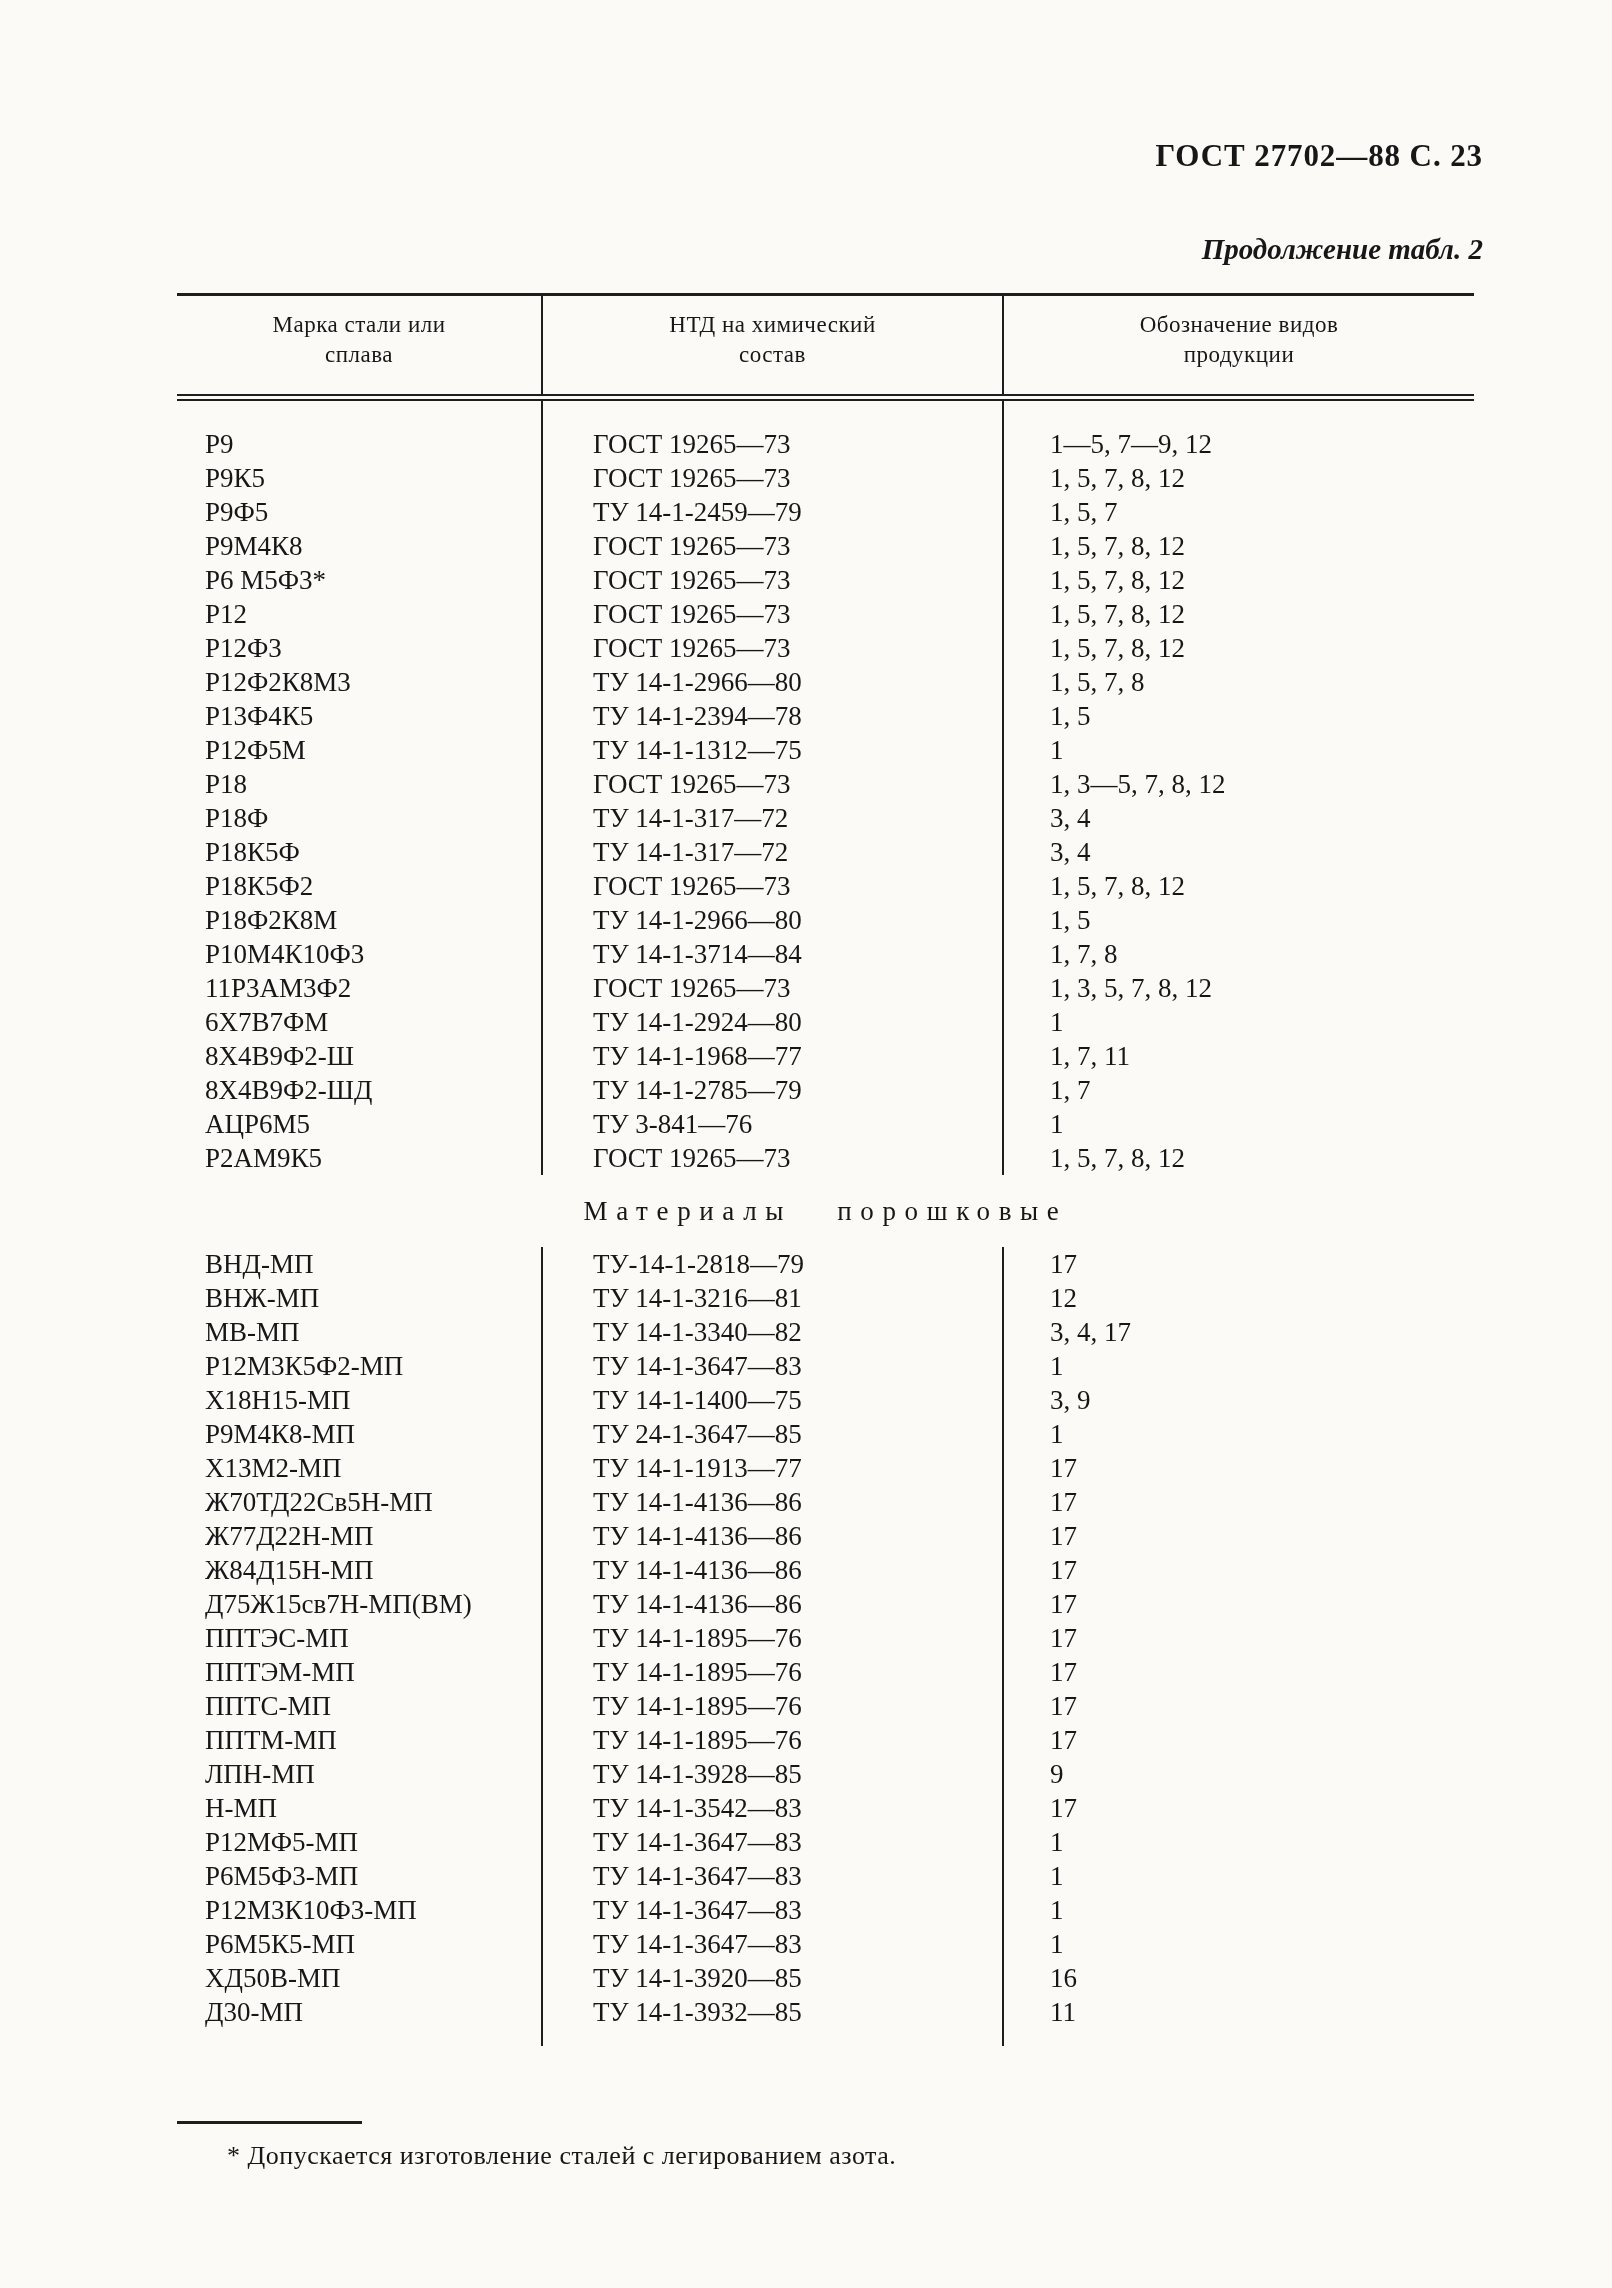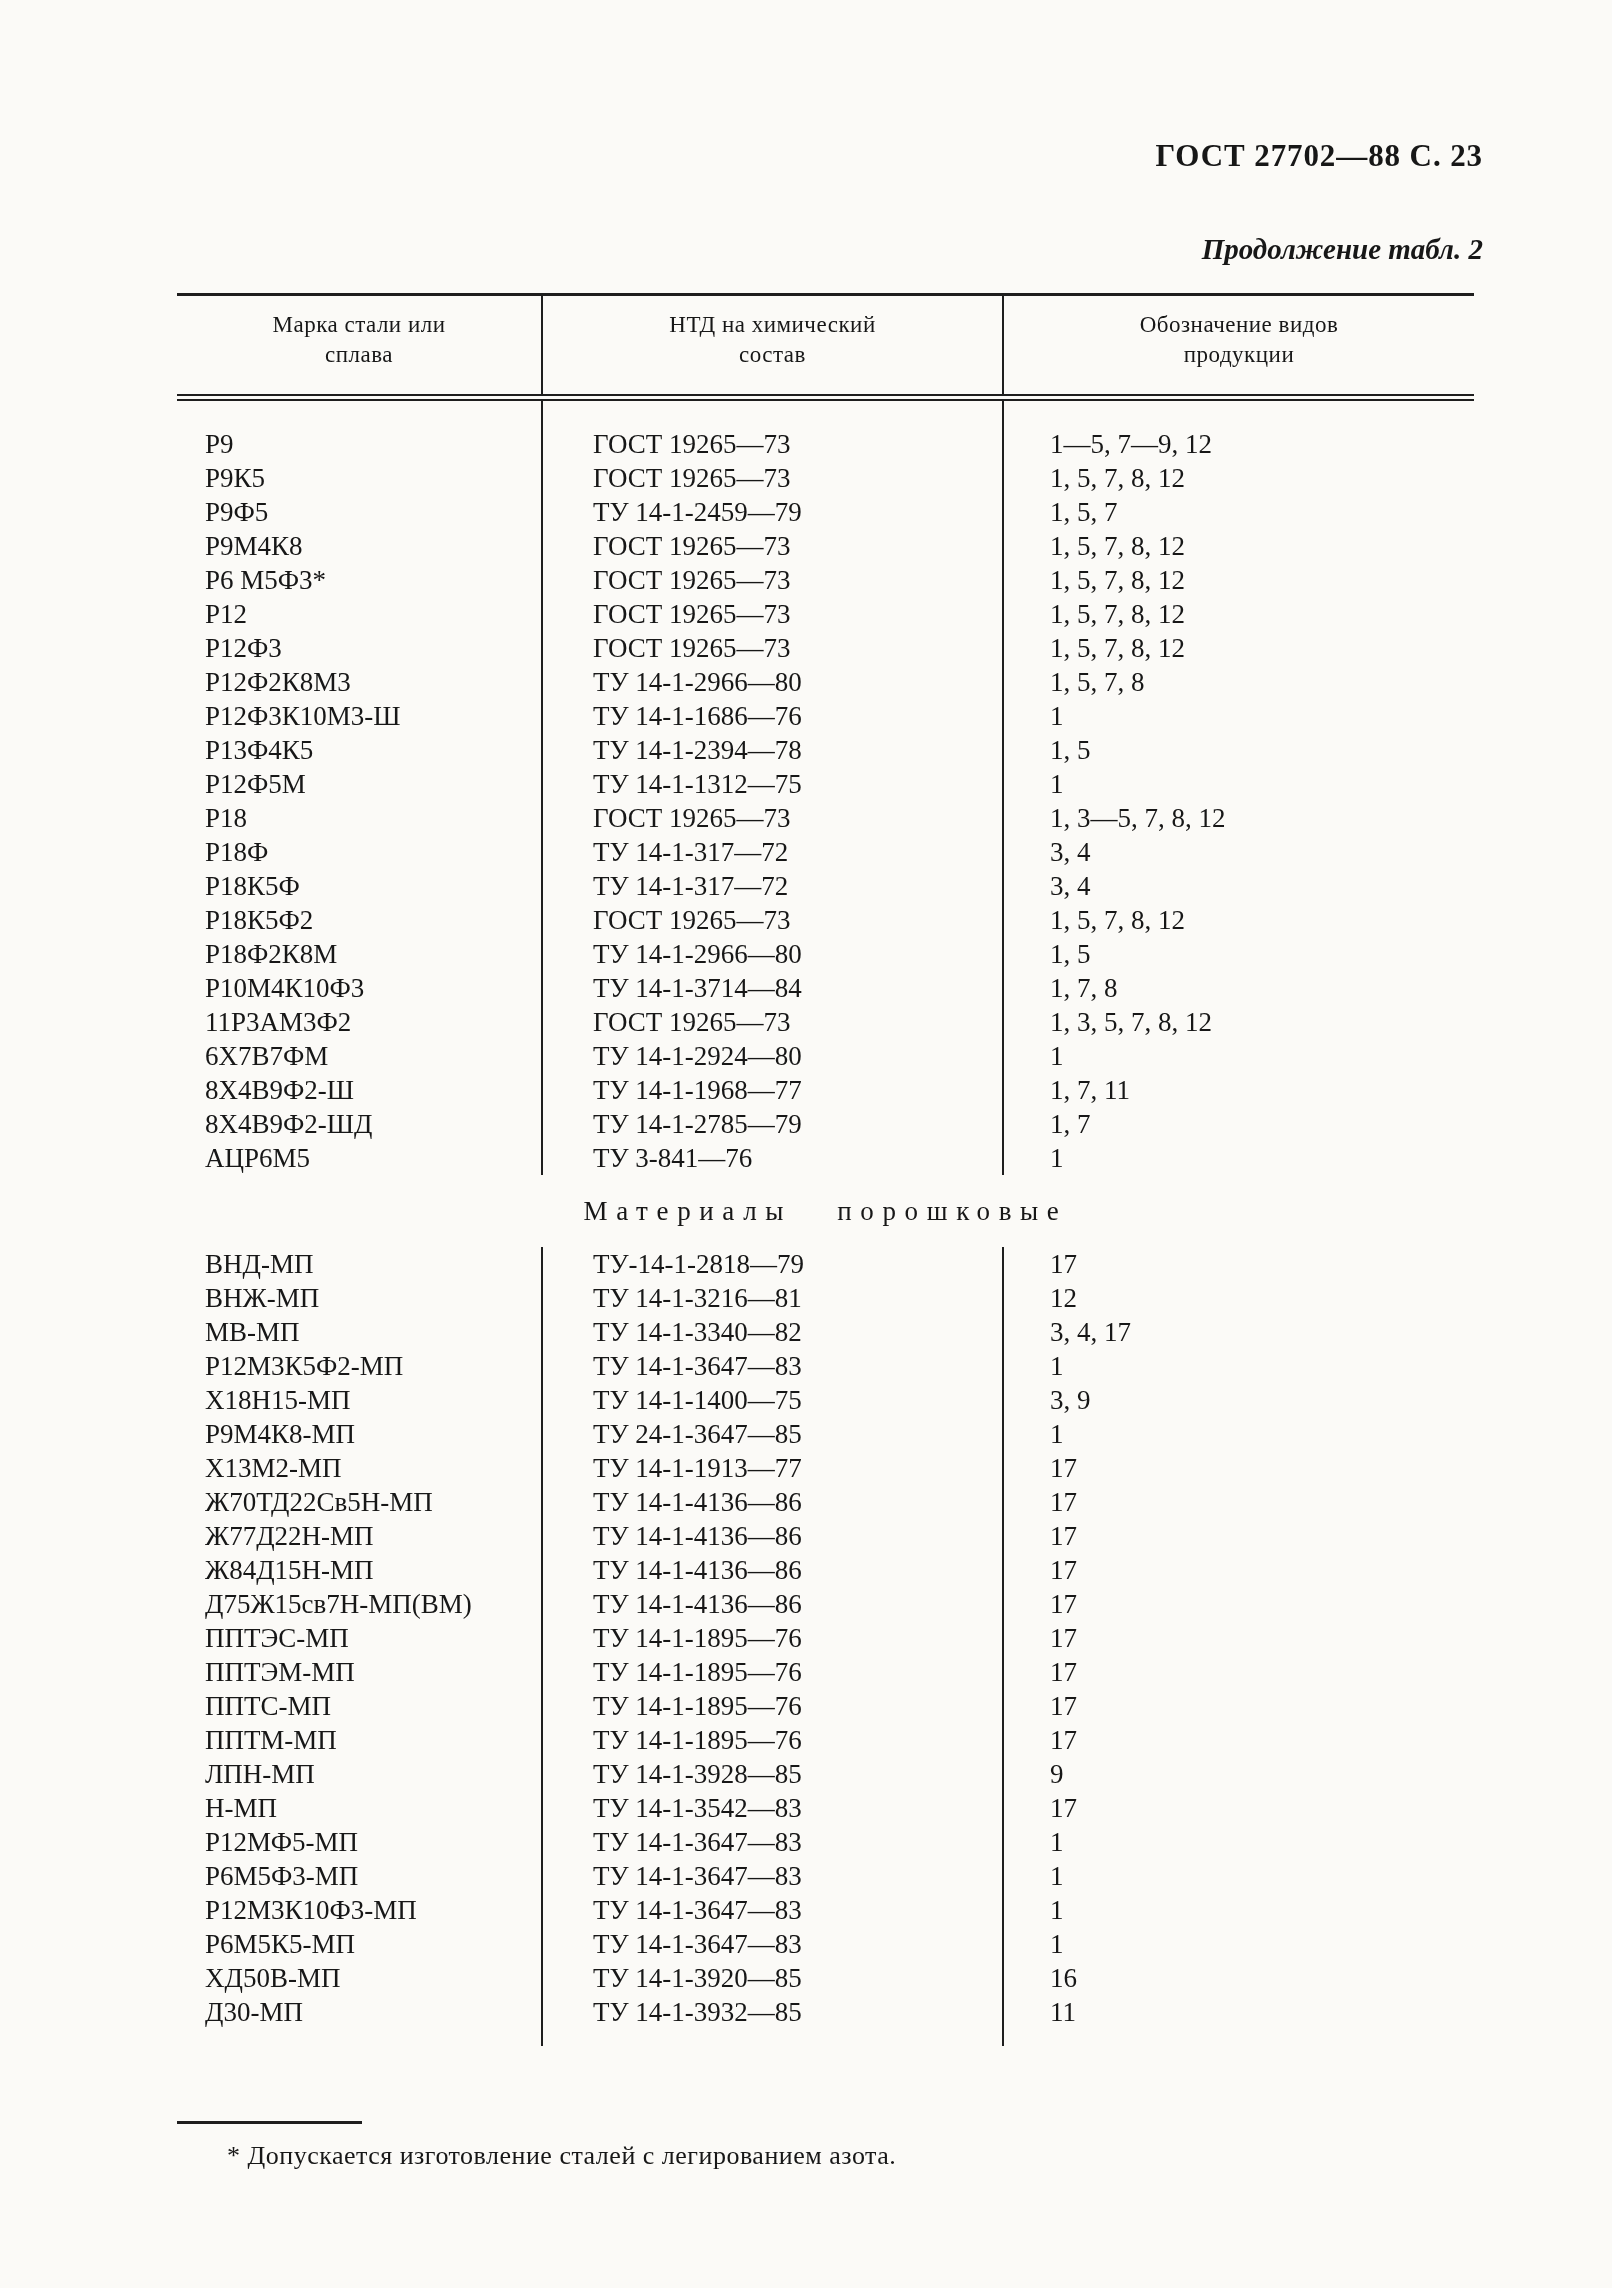--- a/index.html
+++ b/index.html
@@ -180,25 +180,20 @@
         <td class="c1">Р12Ф3</td>
         <td class="c2">ГОСТ 19265—73</td>
         <td class="c3">1, 5, 7, 8, 12</td>
       </tr>
       <tr>
         <td class="c1">Р12Ф2К8М3</td>
         <td class="c2">ТУ 14-1-2966—80</td>
         <td class="c3">1, 5, 7, 8</td>
       </tr>
       <tr>
-        <td class="c1">Р12Ф3К10М3-Ш</td>
-        <td class="c2">ТУ 14-1-1686—76</td>
-        <td class="c3">1</td>
-      </tr>
-      <tr>
         <td class="c1">Р13Ф4К5</td>
         <td class="c2">ТУ 14-1-2394—78</td>
         <td class="c3">1, 5</td>
       </tr>
       <tr>
         <td class="c1">Р12Ф5М</td>
         <td class="c2">ТУ 14-1-1312—75</td>
         <td class="c3">1</td>
       </tr>
       <tr>
@@ -248,20 +243,25 @@
       </tr>
       <tr>
         <td class="c1">8Х4В9Ф2-ШД</td>
         <td class="c2">ТУ 14-1-2785—79</td>
         <td class="c3">1, 7</td>
       </tr>
       <tr>
         <td class="c1">АЦР6М5</td>
         <td class="c2">ТУ 3-841—76</td>
         <td class="c3">1</td>
+      </tr>
+      <tr>
+        <td class="c1">Р2АМ9К5</td>
+        <td class="c2">ГОСТ 19265—73</td>
+        <td class="c3">1, 5, 7, 8, 12</td>
       </tr>
     </tbody>
 
   <tbody class="heading-block">
     <tr class="gap">
         <td colspan="3"></td>
       </tr>
     <tr>
       <td colspan="3" class="section-heading">Материалы порошковые</td>
     </tr>

